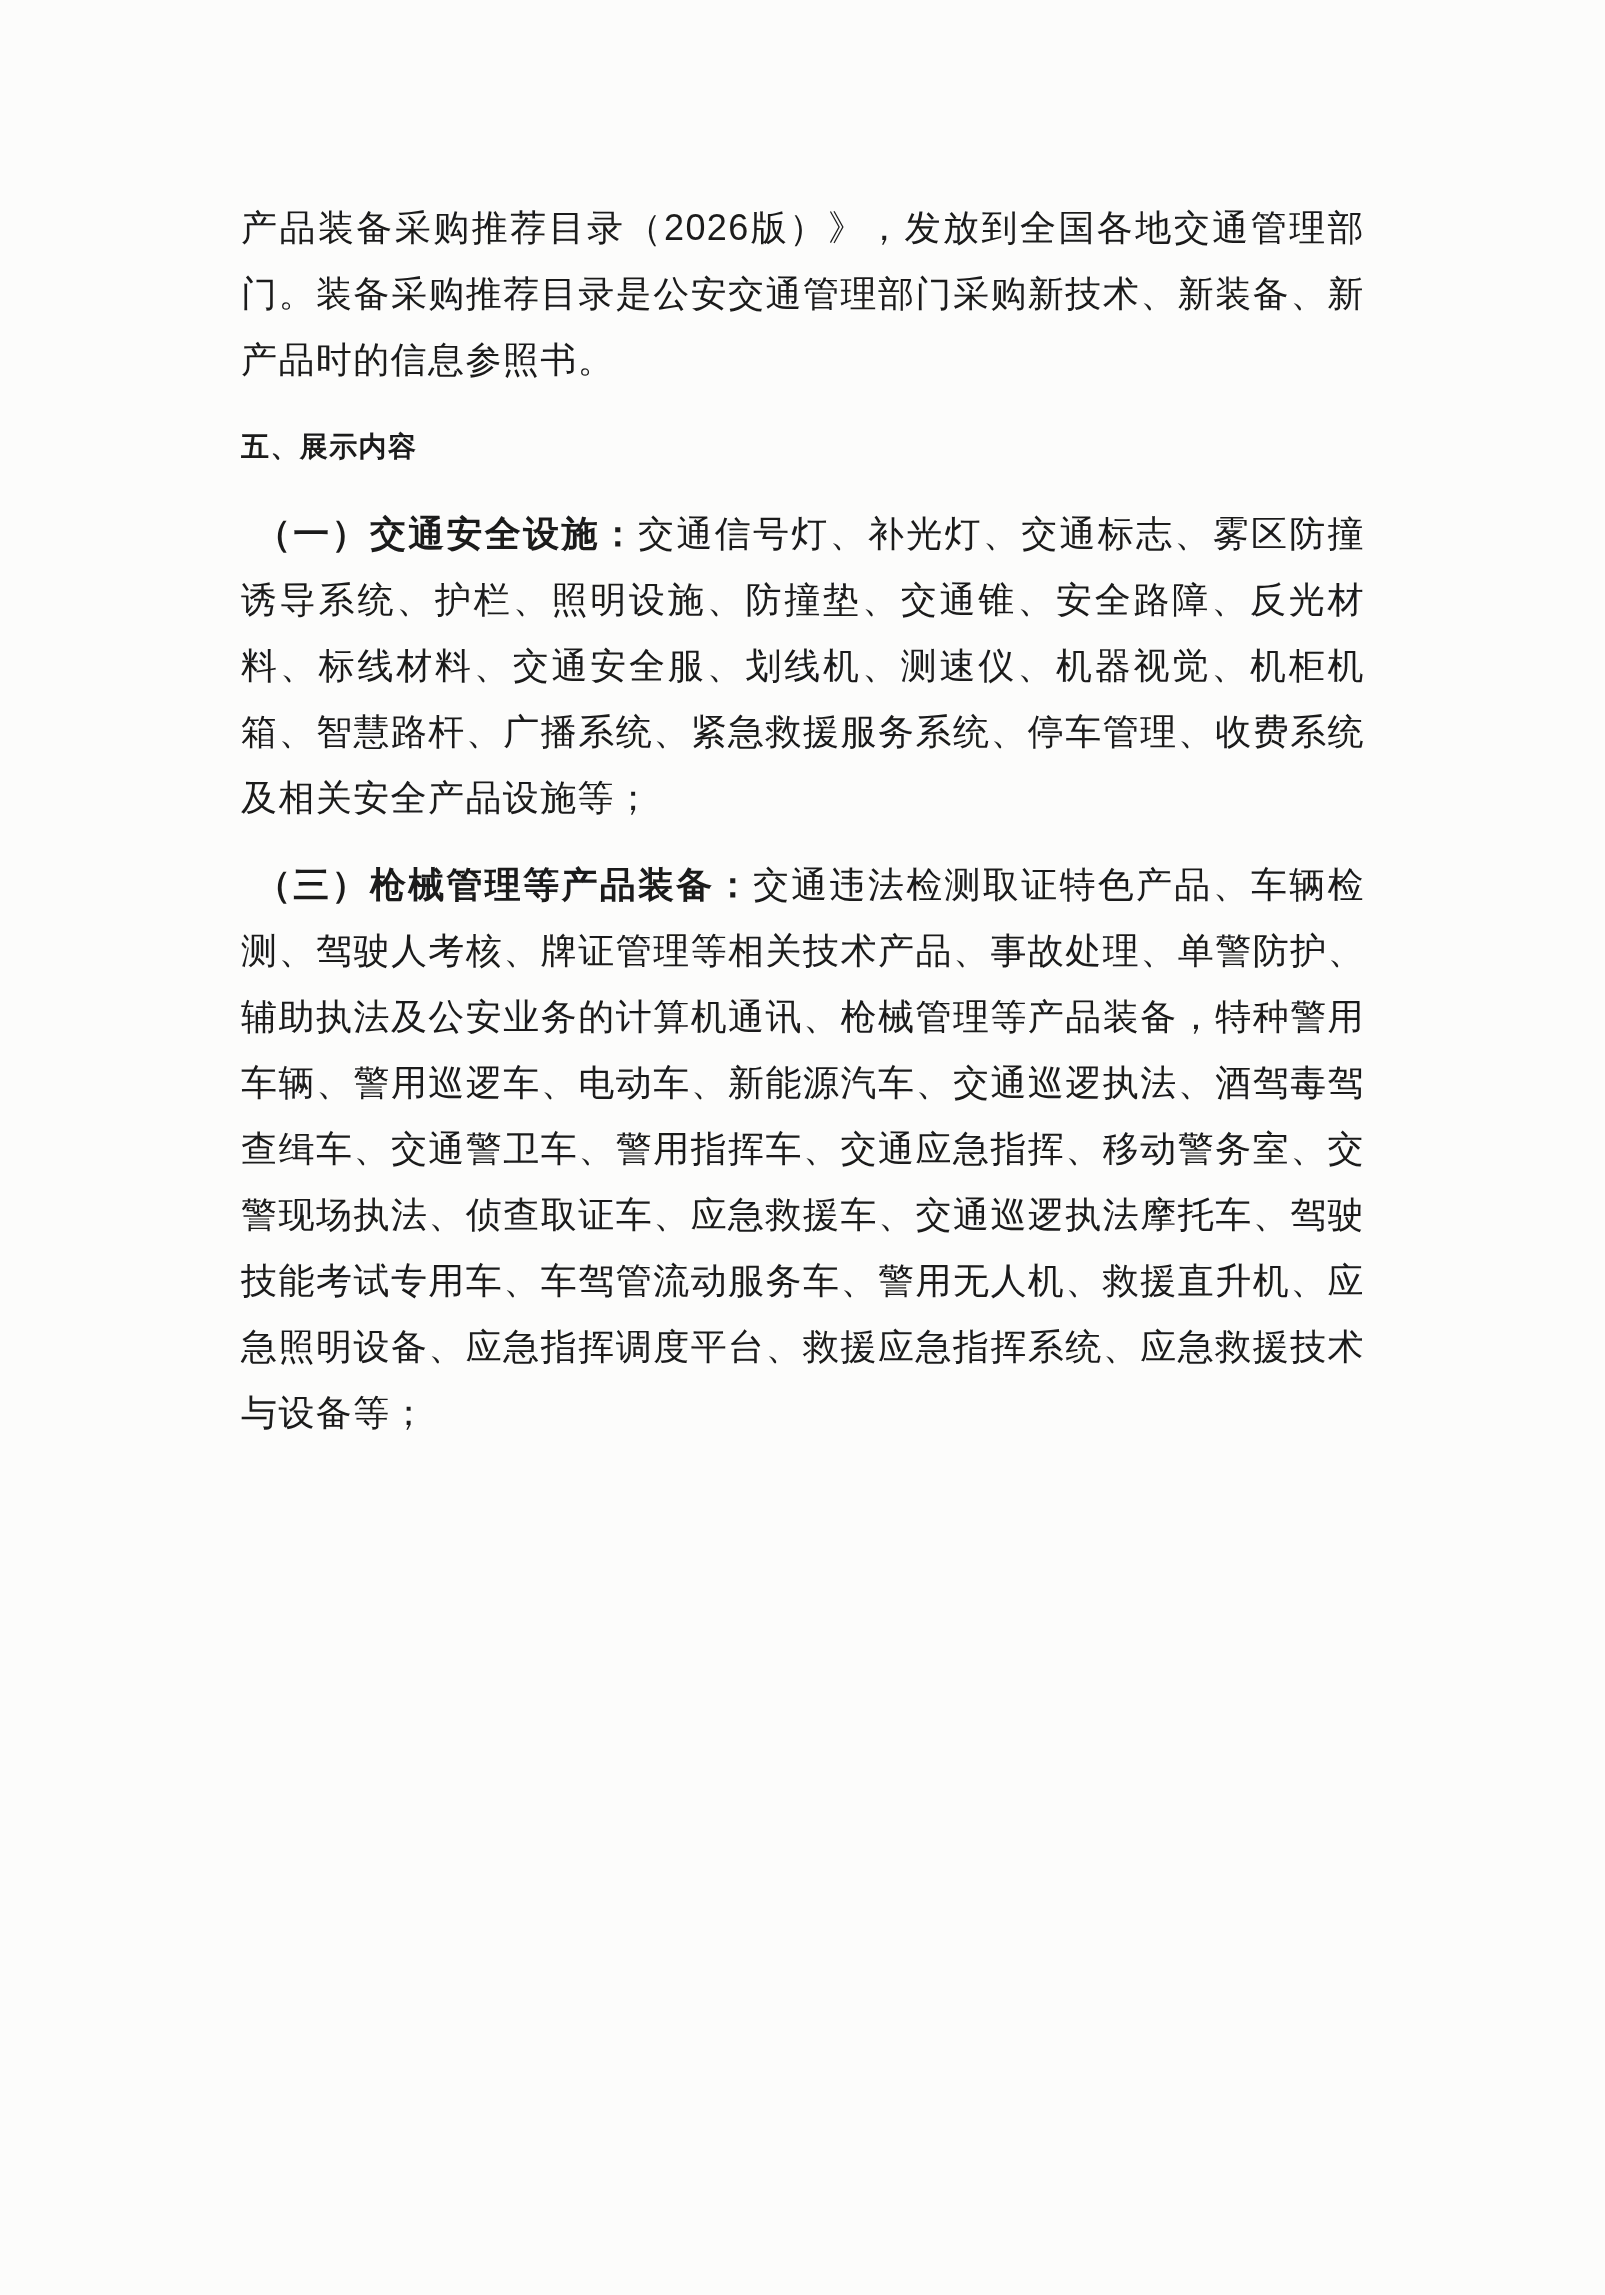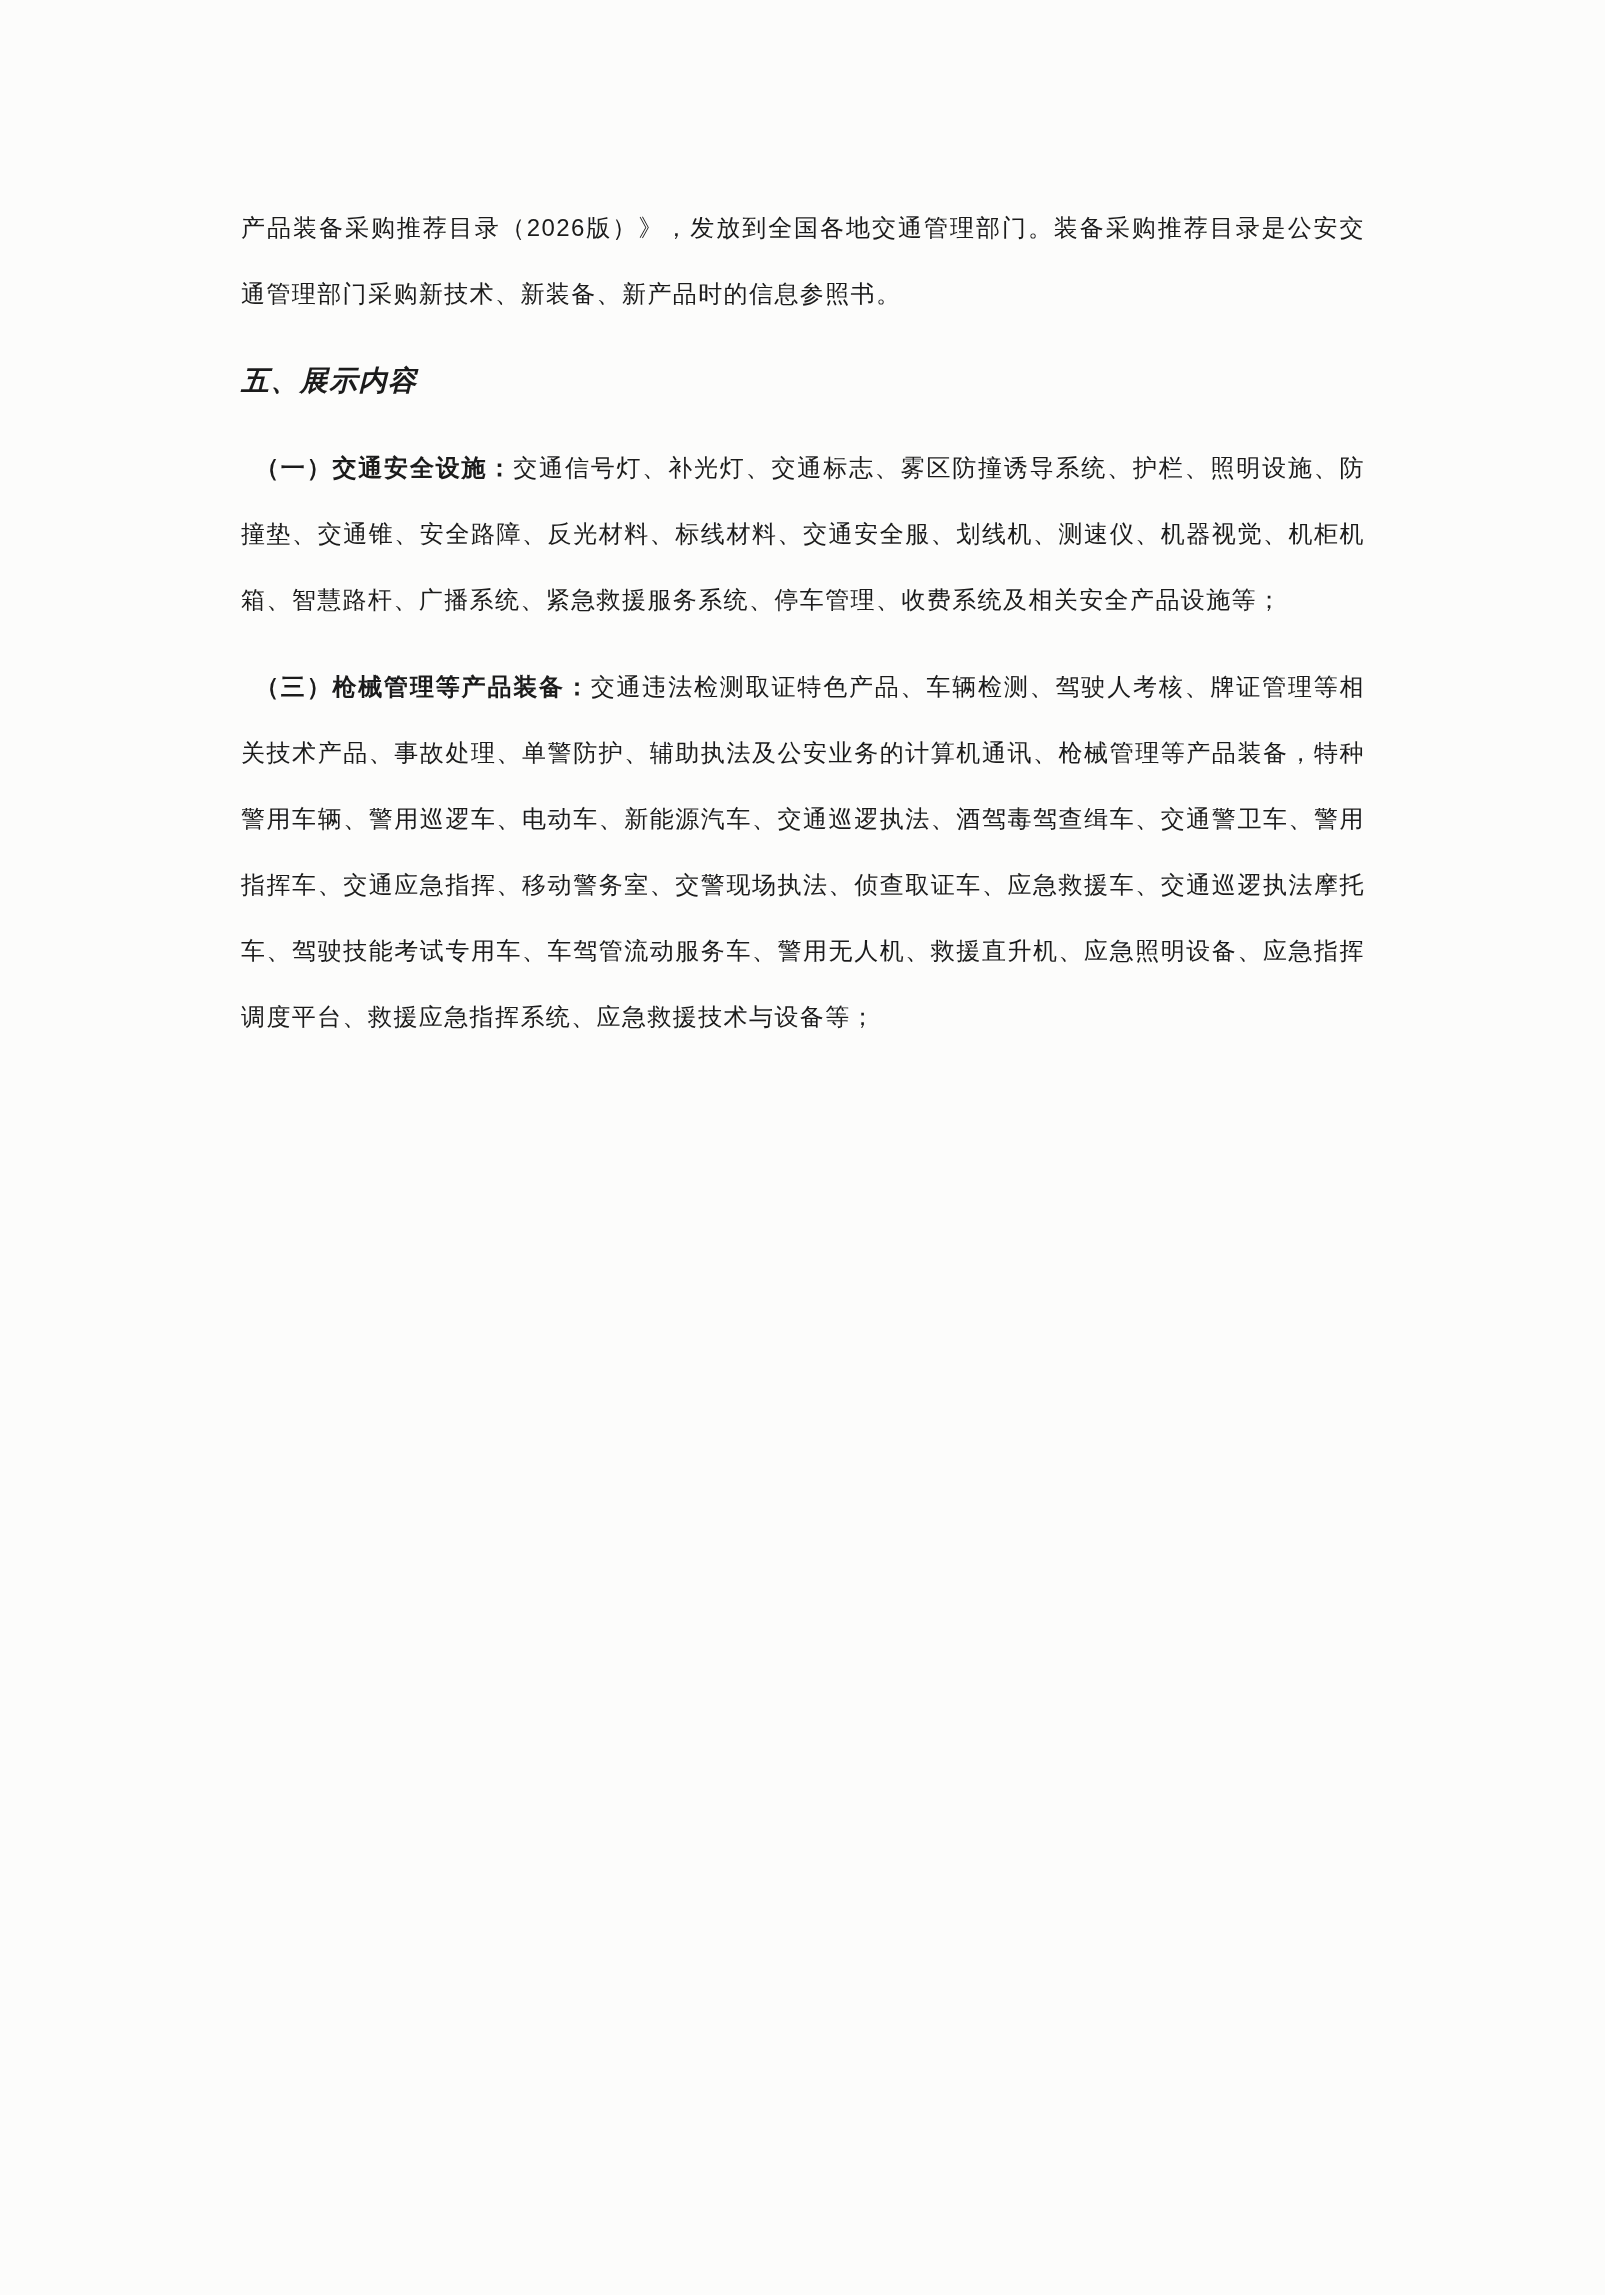--- a/index.html
+++ b/index.html
@@ -13,34 +13,33 @@
   .page {
     box-sizing: border-box;
     width: 1605px;
     height: 2295px;
     padding: 195px 240px 0 241px;
     background: #fcfcfb;
     font-family: "Liberation Sans", sans-serif;
     color: #1b1b1b;
   }
   .para {
-    font-size: 24px;
+    font-size: 36px;
     line-height: 66px;
     letter-spacing: 1.4px;
     text-align: justify;
     margin: 0 0 21px 0;
     word-break: normal;
   }
   .heading {
     font-size: 28px;
     line-height: 66px;
     letter-spacing: 1.4px;
     font-weight: bold;
     margin: 0 0 21px 0;
-    font-style: italic;
   }
   .numbered {
     text-indent: 14px;
   }
   .lead {
     font-weight: bold;
   }
 </style>
 </head>
 <body>

